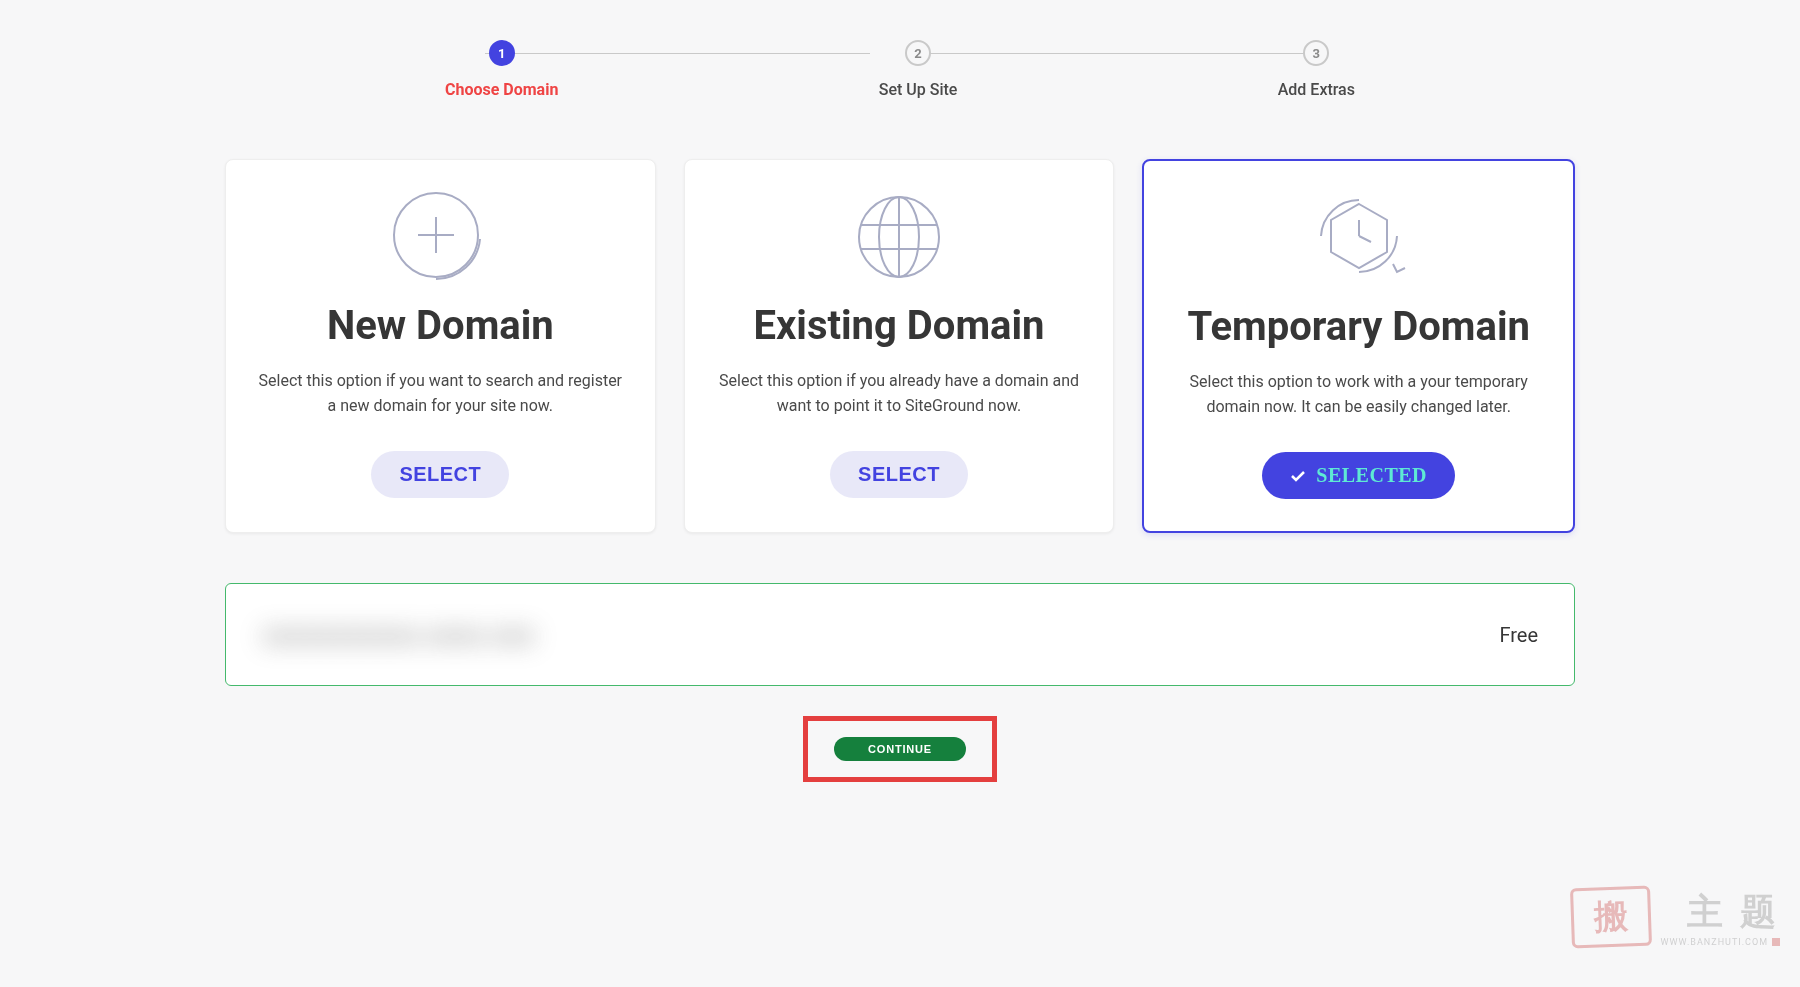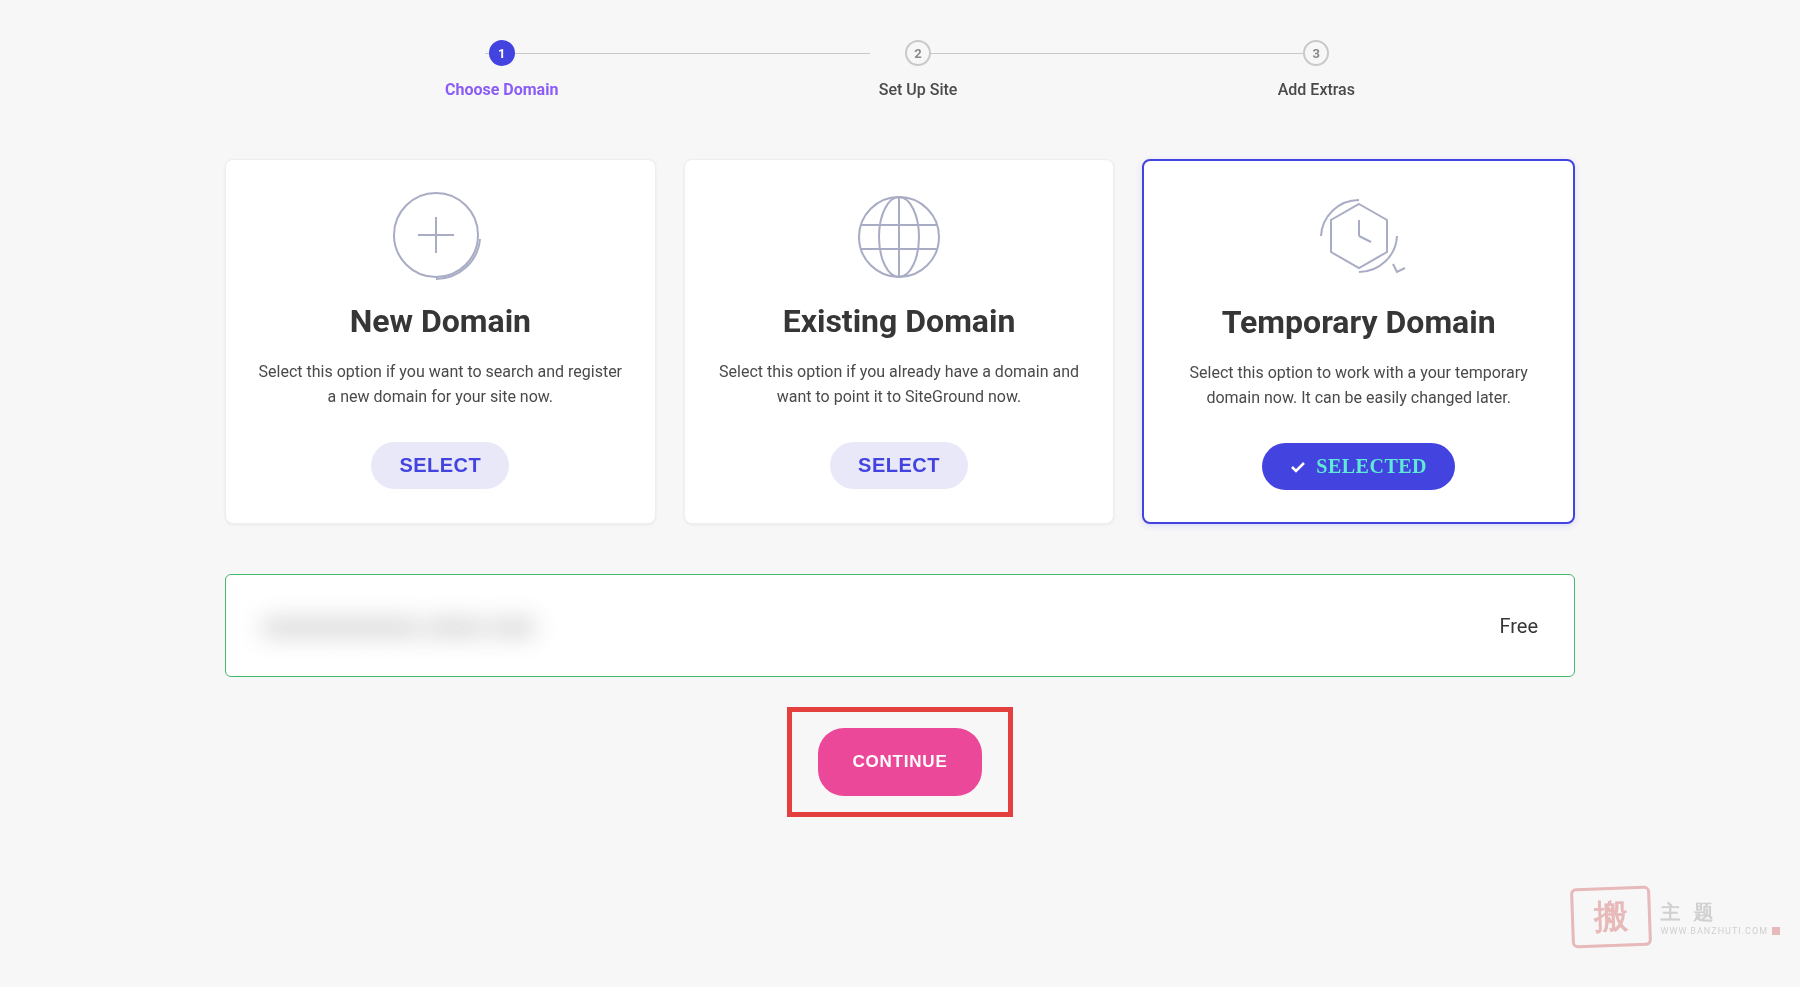--- a/index.html
+++ b/index.html
@@ -15,39 +15,39 @@
     .stepper { display: flex; align-items: flex-start; justify-content: space-between; position: relative; margin-bottom: 60px; padding: 0 220px; }
     .step { display: flex; flex-direction: column; align-items: center; position: relative; z-index: 2; }
     .step-circle {
       width: 26px; height: 26px; border-radius: 50%;
       display: flex; align-items: center; justify-content: center;
       font-size: 13px; font-weight: 700; margin-bottom: 14px;
       border: 2px solid #c9c9c9; background: #f7f7f8; color: #8a8a8a;
     }
     .step-circle.active { background: #4343e0; border-color: #4343e0; color: #fff; }
     .step-label { font-size: 16px; color: #4a4a4a; font-weight: 500; }
-    .step.active .step-label { font-weight: 700; color: #8b5cf6; }
+    .step.active .step-label { font-weight: 700; color: #ef4444; }
     .step-line {
       position: absolute; top: 13px; height: 1px; background: #c9c9c9;
       left: 260px; right: 260px; z-index: 1;
     }
     .step-line-1 { left: 260px; right: 50%; margin-right: 30px; }
     .step-line-2 { left: 50%; right: 260px; margin-left: 30px; }
 
     
     .cards { display: flex; gap: 28px; margin-bottom: 50px; }
     .card {
       flex: 1; background: #fff; border-radius: 8px;
       box-shadow: 0 1px 3px rgba(0,0,0,0.06);
       padding: 32px 28px; text-align: center;
       border: 1px solid #eee;
     }
     .card.selected { border: 2px solid #4343e0; box-shadow: 0 2px 6px rgba(67,67,224,0.15); }
     .card-icon { height: 90px; display: flex; align-items: center; justify-content: center; margin-bottom: 20px; }
-    .card-title { font-size: 32px; font-weight: 700; color: #363636; margin-bottom: 20px; }
+    .card-title { font-size: 40px; font-weight: 700; color: #363636; margin-bottom: 20px; }
     .card-desc { font-size: 16px; color: #4a4a4a; line-height: 1.55; margin-bottom: 30px; min-height: 52px;}
 
     .btn {
       display: inline-flex; align-items: center; gap: 10px;
       padding: 12px 28px; border-radius: 24px; border: none;
       font-size: 20px; font-weight: 800; letter-spacing: 0.5px;
       cursor: pointer;
       text-align: right;
     }
     .btn-light { background: #e8e8f8; color: #4343e0; }
@@ -68,38 +68,38 @@
     .domain-price { font-size: 20px; font-weight: 400; color: #363636; }
 
     
     .continue-wrap {
       display: flex; justify-content: center;
     }
     .continue-frame {
       border: 5px solid #e43f3f; padding: 16px 26px; display: inline-block;
     }
     .btn-continue {
-      background: #ec4899; color: #fff; border: none; border-radius: 26px;
-      padding: 24px 34px; font-size: 17px; font-weight: 800; letter-spacing: 0.8px;
+      background: #15803d; color: #fff; border: none; border-radius: 26px;
+      padding: 6px 34px; font-size: 11px; font-weight: 800; letter-spacing: 0.8px;
       cursor: pointer;
     }
 
     
     .watermark {
       position: fixed; right: 20px; bottom: 40px; opacity: 0.35;
       display: flex; align-items: center; gap: 10px; pointer-events: none;
     }
     .wm-stamp {
       width: 80px; height: 60px; border: 3px solid #c94545; border-radius: 6px;
       display: flex; align-items: center; justify-content: center;
       font-size: 34px; font-weight: 900; color: #c94545;
       transform: rotate(-2deg);
     }
     .wm-text { display: flex; flex-direction: column; color: #888; }
-    .wm-main { font-size: 20px; font-weight: 700; letter-spacing: 4px; }
+    .wm-main { font-size: 36px; font-weight: 700; letter-spacing: 4px; text-align: right; }
     .wm-sub { font-size: 9px; letter-spacing: 1px; display:flex; align-items:center; gap:4px;}
     .wm-sub::after { content:""; width:8px; height:8px; background:#c94545; display:inline-block;}
 
     svg { display: block; }
   </style>
 </head>
 <body>
 
 <div class="container">
 

